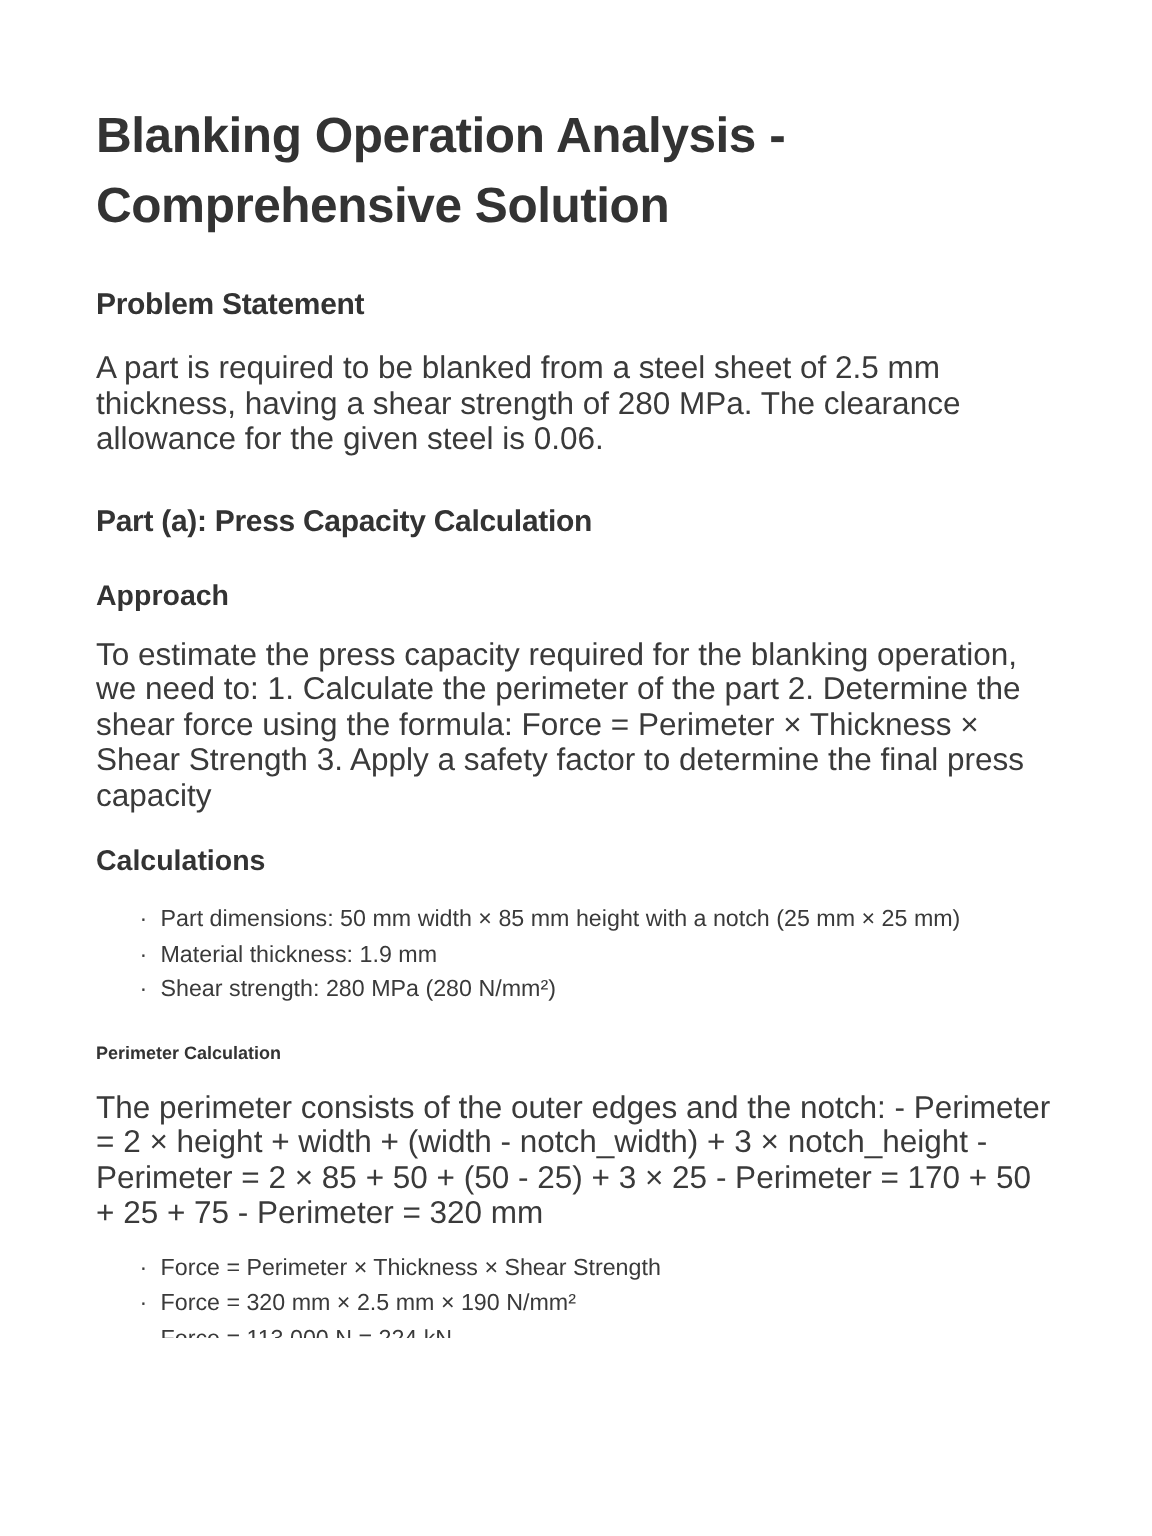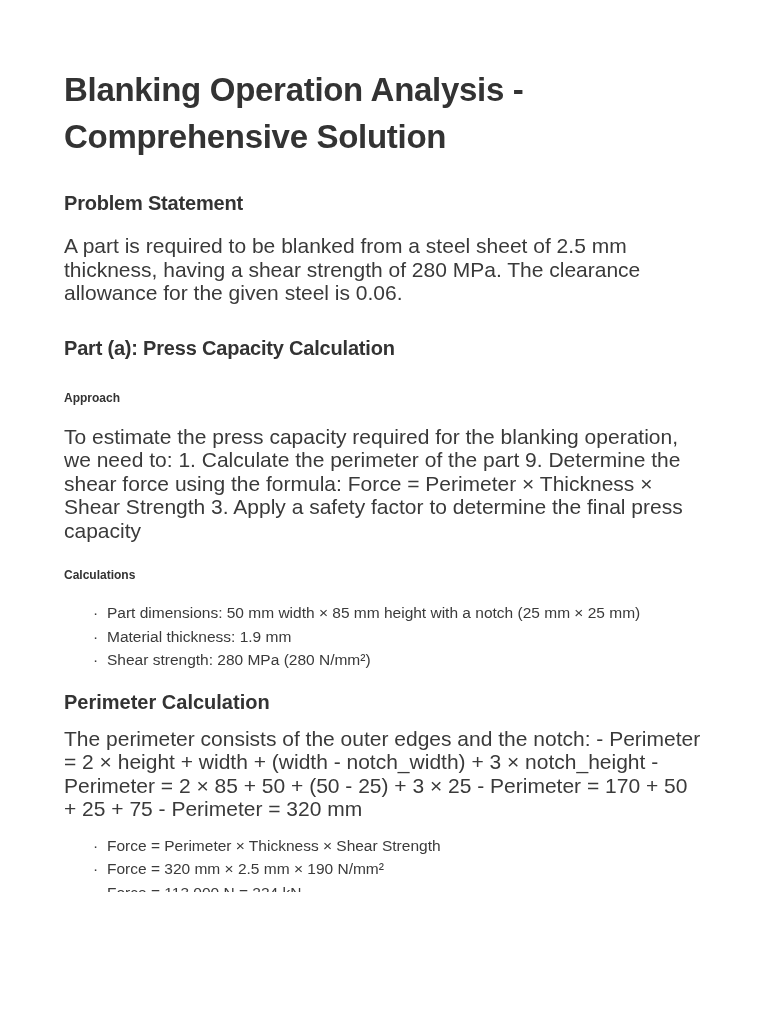--- a/index.html
+++ b/index.html
@@ -27,26 +27,26 @@
     letter-spacing: -0.3px;
     margin: 66px 0 0 0;
   }
   h2 {
     font-size: 20px;
     line-height: 33px;
     letter-spacing: -0.2px;
     margin: 27px 0 0 0;
   }
   h3 {
-    font-size: 12px;
+    font-size: 19px;
     line-height: 26px;
     margin: 20px 0 0 0;
   }
   h4 {
-    font-size: 20px;
+    font-size: 12px;
     line-height: 22px;
     margin: 19px 0 0 0;
   }
   p {
     font-size: 21px;
     line-height: 23.5px;
     margin: 14px 0 0 0;
   }
   ul {
     list-style: none;
@@ -73,21 +73,21 @@
   <h1>Blanking Operation Analysis - Comprehensive Solution</h1>
 
   <h2>Problem Statement</h2>
 
   <p>A part is required to be blanked from a steel sheet of 2.5 mm thickness, having a shear strength of 280 MPa. The clearance allowance for the given steel is 0.06.</p>
 
   <h2>Part (a): Press Capacity Calculation</h2>
 
   <h3>Approach</h3>
 
-  <p>To estimate the press capacity required for the blanking operation, we need to: 1. Calculate the perimeter of the part 9. Determine the shear force using the formula: Force = Perimeter × Thickness × Shear Strength 3. Apply a safety factor to determine the final press capacity</p>
+  <p>To estimate the press capacity required for the blanking operation, we need to: 1. Calculate the perimeter of the part 2. Determine the shear force using the formula: Force = Perimeter × Thickness × Shear Strength 3. Apply a safety factor to determine the final press capacity</p>
 
   <h3>Calculations</h3>
 
   <ul>
     <li>
       <span class="dot">·</span>
       <span>Part dimensions: 50 mm width × 85 mm height with a notch (25 mm × 25 mm)</span>
     </li>
     <li>
       <span class="dot">·</span>

